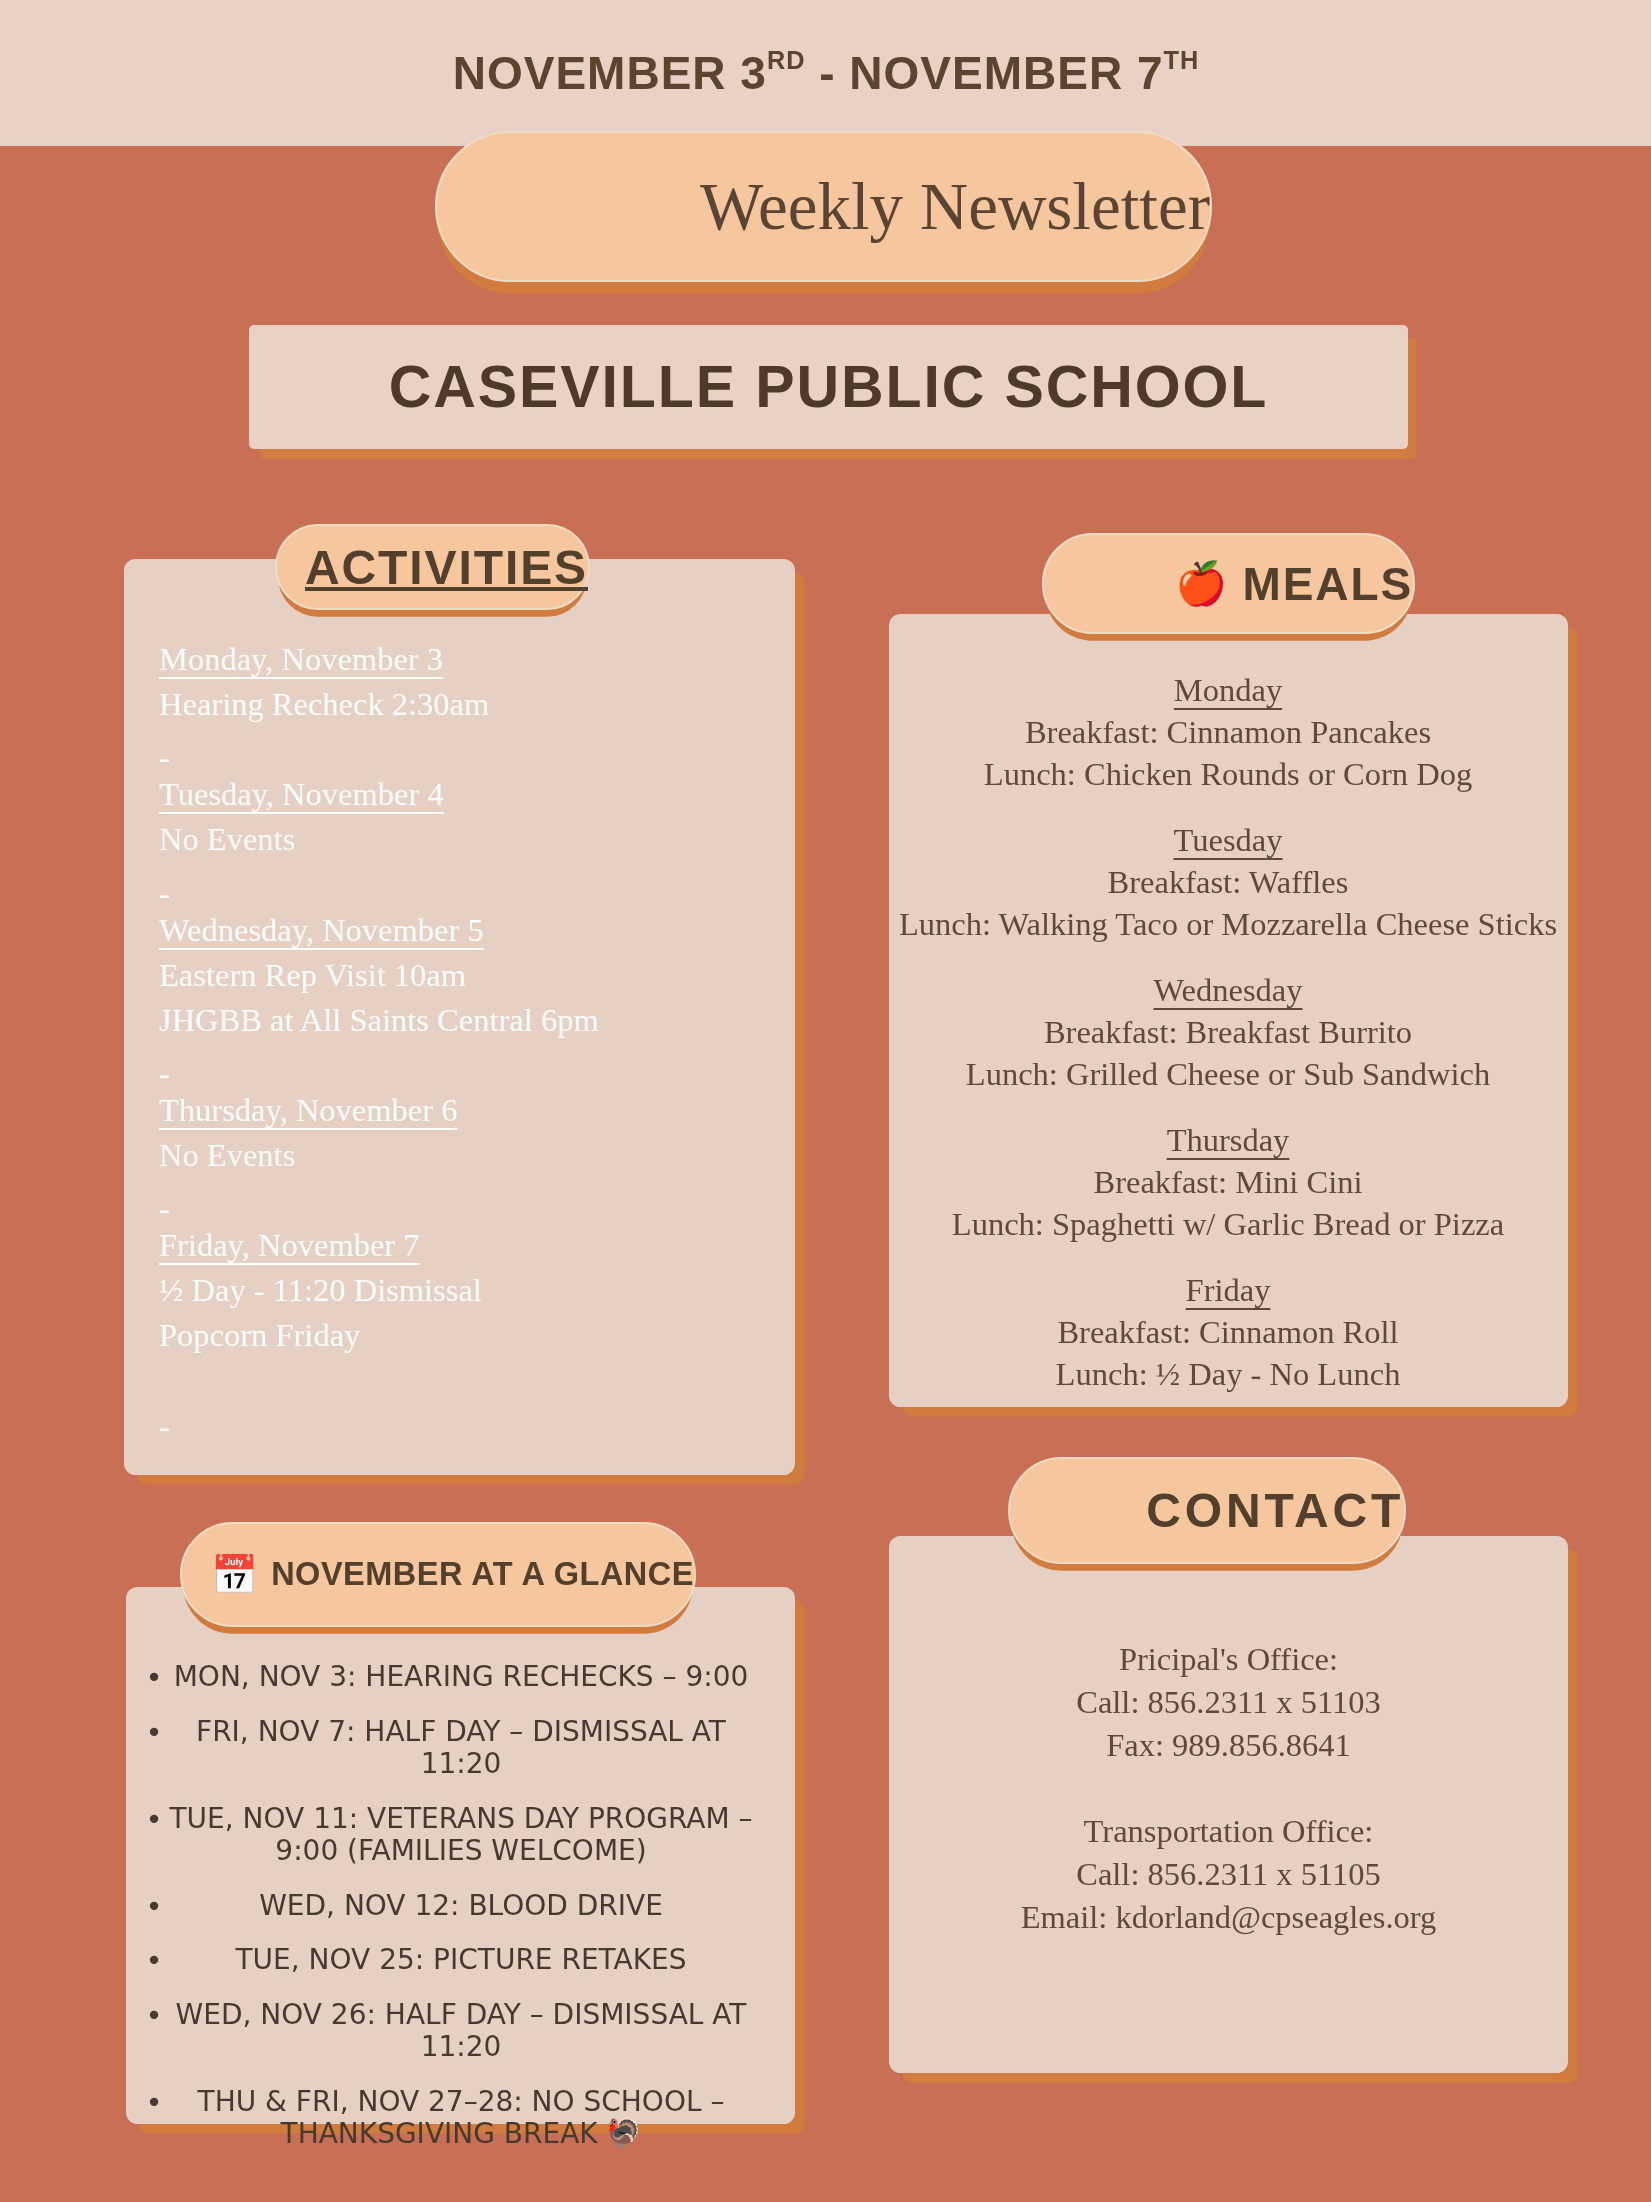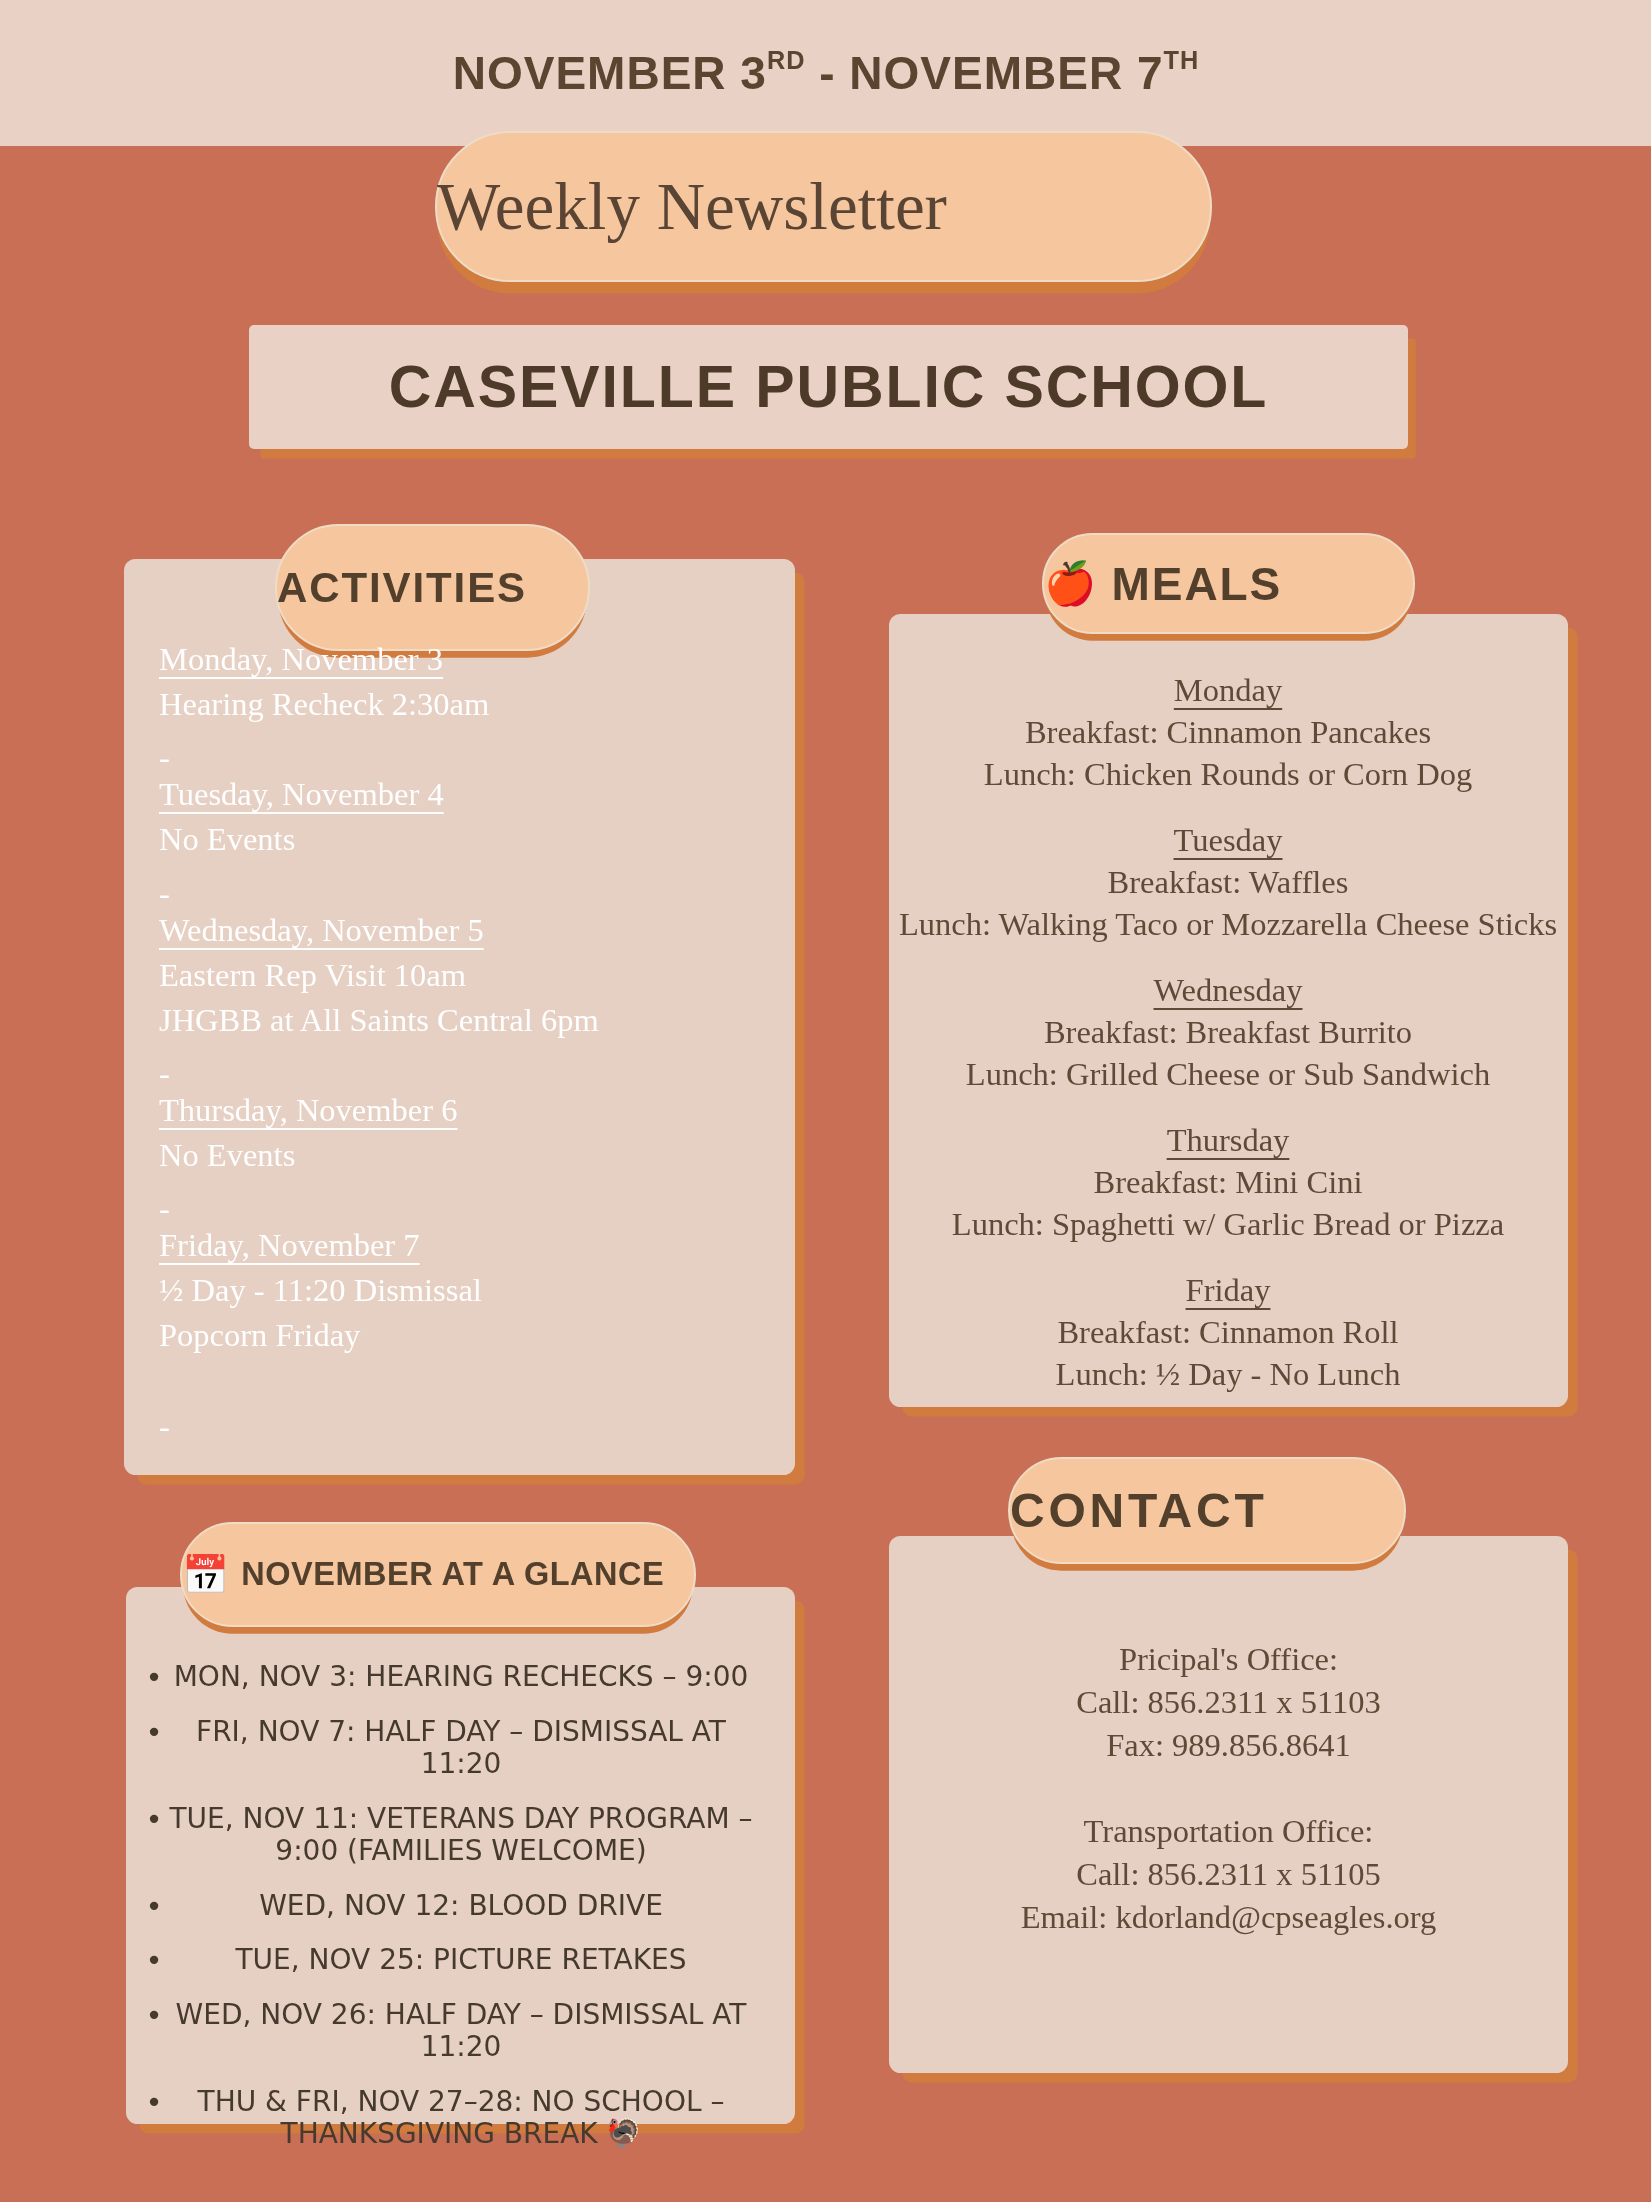--- a/index.html
+++ b/index.html
@@ -15,30 +15,30 @@
   }
   .banner-text{
     width:100%;height:146px;display:flex;align-items:center;justify-content:center;
     font-weight:bold;font-size:46px;letter-spacing:1px;color:#5b4531;
   }
   .banner-text .sup{font-size:0.55em;position:relative;top:-0.5em;font-weight:bold;}
   .sp{white-space:pre;}
   
   .pill{
     position:absolute;background:#f6c69e;border:2.9px solid #eedcc6;border-radius:191px;
-    display:flex;align-items:center;justify-content:flex-start;
+    display:flex;align-items:center;justify-content:flex-end;
     box-shadow:0 9.6px 0 -2.9px #d27b3f;
     color:#53402c;font-weight:bold;z-index:3;box-sizing:border-box;
   }
   .pill-weekly{
     left:435px;top:131px;width:777px;height:151px;border-radius:76px;
     font-family:"Liberation Serif",serif;font-weight:normal;font-size:67px;color:#5a4433;
     box-shadow:0 13.4px 0 -1.9px #d27b3f;z-index:2;
   }
-  .pill-activities{left:275px;top:524px;width:315px;height:127px;font-size:42px;letter-spacing:1.9px;}
+  .pill-activities{left:275px;top:524px;width:315px;height:86px;font-size:48px;letter-spacing:1.9px;text-decoration:underline;}
   .pill-meals{left:1042px;top:533px;width:373px;height:101px;font-size:46px;letter-spacing:1.9px;}
   .pill-glance{left:180px;top:1522px;width:516px;height:105px;font-size:32.5px;letter-spacing:0.5px;}
   .pill-contact{left:1008px;top:1457px;width:398px;height:107px;font-size:48px;letter-spacing:3.8px;}
   .pill .icon{font-size:42px;margin-right:13.4px;line-height:1;}
   .pill-glance .icon{font-size:38px;margin-right:11.5px;}
   
   .school-box{
     position:absolute;left:249px;top:325px;width:1159px;height:124px;
     background:#e9d2c5;border-radius:5px;
     box-shadow:9.6px 11.5px 0 -1.9px #d27b3f;

